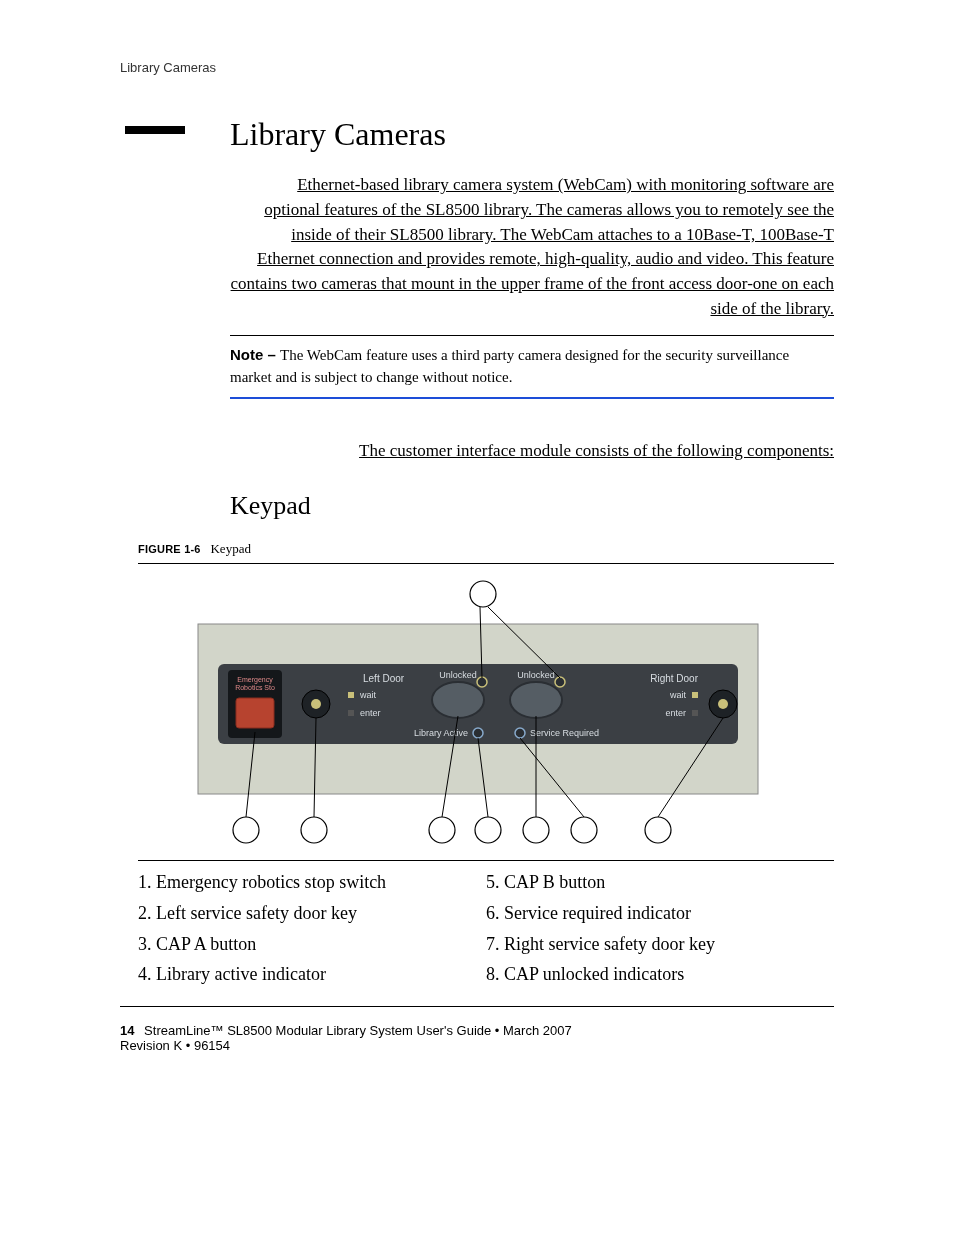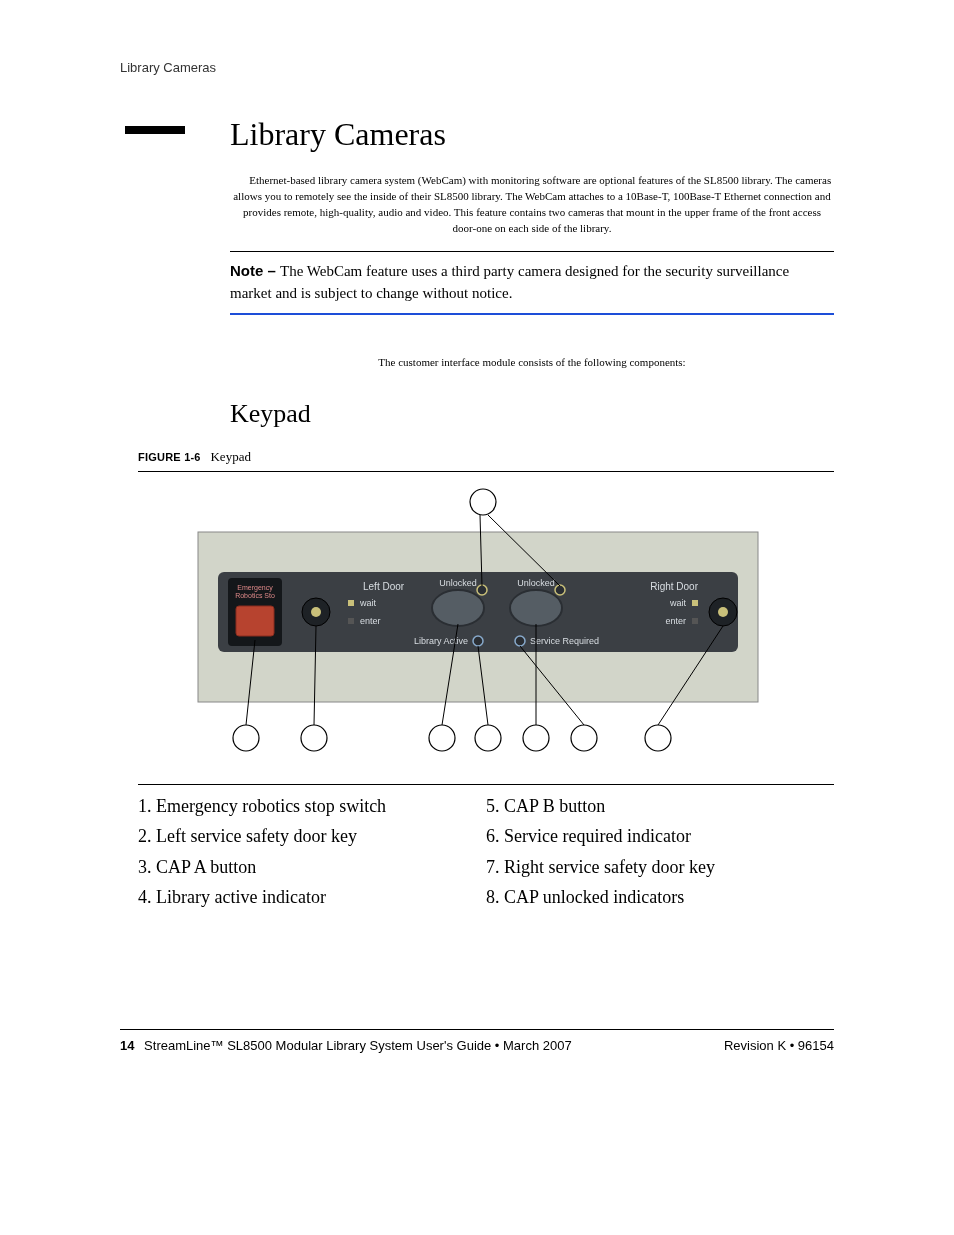--- a/index.html
+++ b/index.html
@@ -47,24 +47,25 @@
     font-weight: normal;
     margin: 40px 0 20px 0;
     line-height: 1.2;
   }
   h2.sub-title {
     font-size: 26px;
     font-weight: normal;
     margin: 28px 0 18px 0;
   }
   p.body {
-    font-size: 11px;
+    font-size: 17px;
     line-height: 1.45;
     margin: 0 0 12px 0;
-    text-align: center;
+    text-align: right;
+    text-decoration: underline;
   }
   p.body.first { text-indent: 1.5em; }
   .note-block {
     border-top: 1px solid #000;
     border-bottom: 2px solid #1d4ed8;
     padding: 8px 0;
     margin: 14px 0 40px 0;
     font-size: 15px;
     line-height: 1.45;
   }
@@ -76,21 +77,21 @@
   }
   .figure-caption .fig-label {
     font-family: Arial, Helvetica, sans-serif;
     font-weight: bold;
     font-size: 11px;
     letter-spacing: 0.02em;
   }
   .figure-wrap {
     border-top: 1px solid #000;
     border-bottom: 1px solid #000;
-    padding: 10px 0 22px 0;
+    padding: 10px 0 6px 0;
     margin-left: 0;
     position: relative;
     height: 280px;
   }
   
   .keypad-svg { display:block; }
   .legend {
     display: flex;
     font-size: 18px;
     line-height: 1.7;
@@ -99,25 +100,26 @@
   }
   .legend-col { width: 50%; }
   .legend-row { white-space: nowrap; }
   .legend-num { display:inline-block; width: 18px; }
   .footer {
     position: absolute;
     left: 120px;
     right: 120px;
     bottom: 54px;
     border-top: 1px solid #000;
-    padding-top: 8px;
+    padding-top: 16px;
     font-size: 13px;
     font-family: Arial, Helvetica, sans-serif;
     display: flex;
     justify-content: space-between;
+    flex-direction: column;
   }
   .footer .pagenum { font-weight: bold; margin-right: 6px; }
 </style>
 </head>
 <body>
 
 <div class="page">
   <div class="running-header">Library Cameras</div>
 
   <div class="section">

